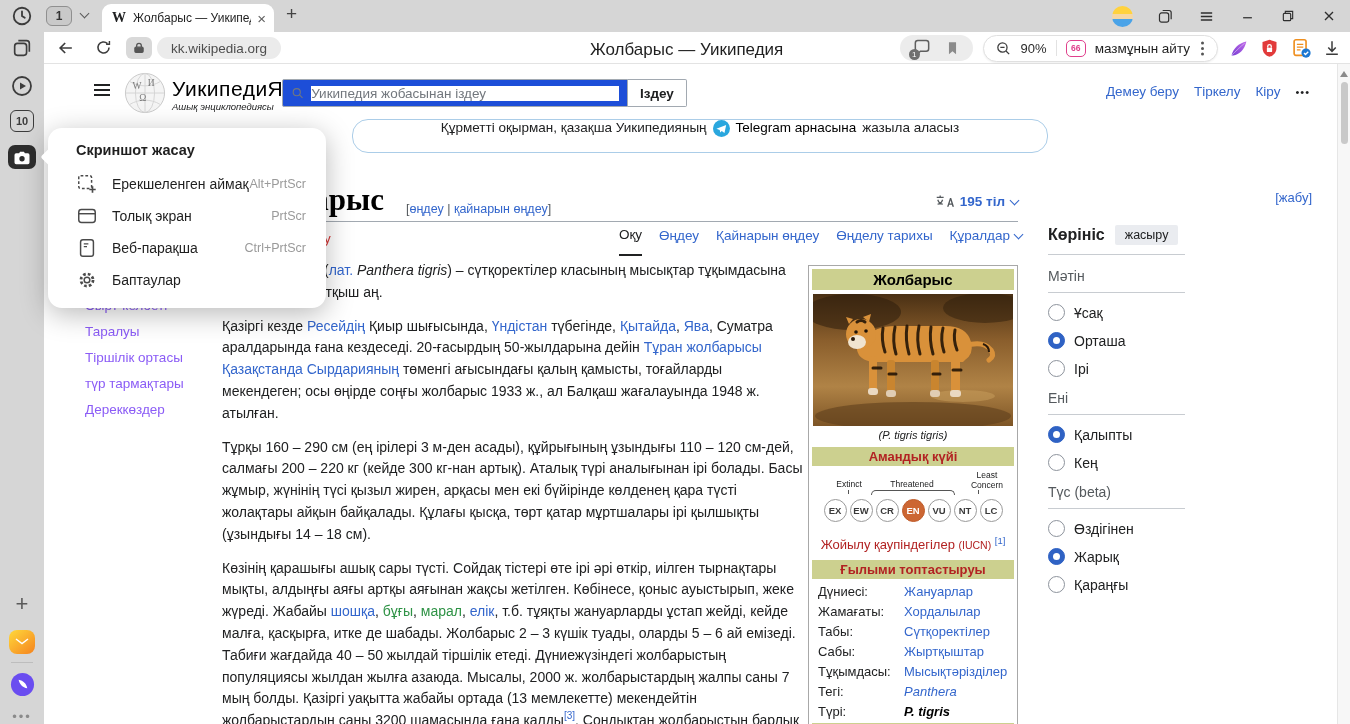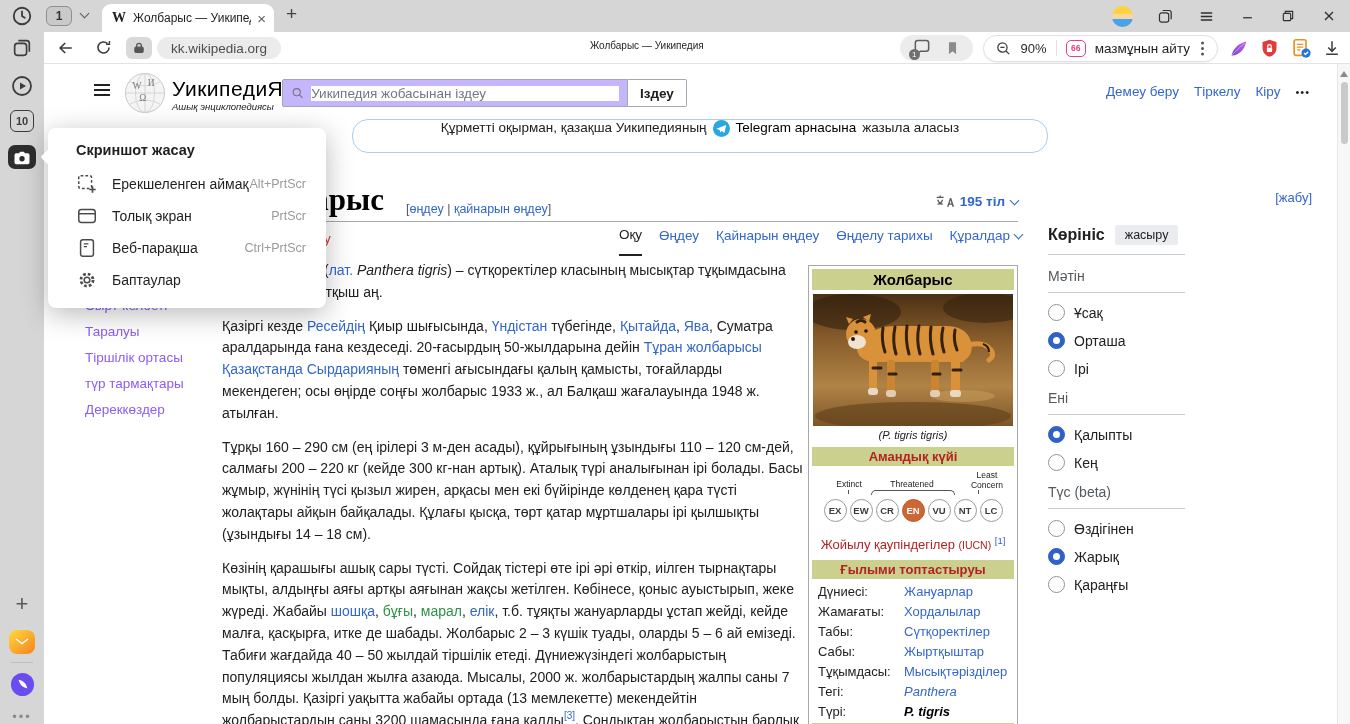--- a/index.html
+++ b/index.html
@@ -28,21 +28,21 @@
   .newtab{position:absolute;left:242px;top:3px;font-size:19px;color:#444}
   .winctl{position:absolute;right:12px;top:0;height:32px;display:flex;align-items:center;gap:23px}
   .winctl .wic{width:18px;height:18px;display:flex;align-items:center;justify-content:center;color:#2f2f2f}
   .avatar{width:21px;height:21px;border-radius:50%;background:linear-gradient(180deg,#ffd23e 0 36%,#f6d7a4 36% 62%,#4aa3e8 62% 100%)}
 
   .toolbar{position:absolute;left:44px;top:32px;right:0;height:32px;background:#fff;border-bottom:1px solid #e3e3e3;z-index:4}
   .tb-ic{position:absolute;top:6px;width:20px;height:20px;color:#3c3c3c}
   .urlbox{position:absolute;left:82px;top:5px;display:flex;align-items:center;gap:5px}
   .lockchip{width:26px;height:22px;background:#d9d9d9;border-radius:6px;display:flex;align-items:center;justify-content:center}
   .urlpill{height:22px;background:#ebebeb;border-radius:12px;display:flex;align-items:center;padding:0 14px;font-size:13.5px;color:#4d4d4d}
-  .center-title{position:absolute;left:546px;top:8px;font-size:10px;color:#1f1f1f}
+  .center-title{position:absolute;left:546px;top:8px;font-size:17px;color:#1f1f1f}
   .tb-right{position:absolute;right:8px;top:3px;height:26px;display:flex;align-items:center;gap:10px}
   .graypill{height:26px;background:#ececec;border-radius:14px;display:flex;align-items:center;gap:12px;padding:0 12px}
   .whitepill{height:27px;background:#fff;border:1px solid #e0e0e0;border-radius:15px;display:flex;align-items:center;gap:9px;padding:0 11px;box-shadow:0 1px 2px rgba(0,0,0,.06)}
   .zoomtxt{font-size:13px;color:#2b2b2b}
   .pillsep{width:1px;height:16px;background:#e2e2e2}
   .quotebox{width:20px;height:17px;border:1.8px solid #e0408c;border-radius:5px;color:#e0408c;font-size:8.5px;font-weight:bold;display:flex;align-items:center;justify-content:center}
   .readtxt{font-size:13.5px;color:#1f1f1f}
   .vdots{width:3px;height:3px;background:#555;border-radius:50%;box-shadow:0 -5.5px 0 #555,0 5.5px 0 #555;margin:0 2px}
   .bubblewrap{position:relative;width:20px;height:20px}
   .badge1{position:absolute;left:-3px;bottom:-2px;width:11px;height:11px;background:#6f6f6f;border-radius:50%;color:#fff;font-size:8px;display:flex;align-items:center;justify-content:center}
@@ -53,21 +53,21 @@
   .up{width:0;height:0;border-left:4px solid transparent;border-right:4px solid transparent;border-bottom:6px solid #8a8a8a;margin:7px auto 5px}
   .thumb{width:7px;height:62px;background:#c9c9c9;border-radius:4px;margin:0 auto}
 
   .burger{position:absolute;left:50px;top:20px;width:16px;height:12px;border-top:2px solid #202122;border-bottom:2px solid #202122}
   .burger::after{content:"";display:block;margin-top:3px;border-top:2px solid #202122}
   .globe{position:absolute;left:80px;top:8px;width:42px;height:42px}
   .sitename{position:absolute;left:128px;top:13px;font-family:Liberation Sans, sans-serif}
   .sitename .nm{font-size:21px;letter-spacing:.5px;color:#000}
   .sitename .tg{font-size:9.5px;color:#202122;margin-top:0;font-style:italic}
   .searchwrap{position:absolute;left:238px;top:15px;display:flex}
-  .searchbox{width:346px;height:28px;border:1px solid #a2a9b1;border-radius:2px 0 0 2px;display:flex;align-items:center;padding:0 8px;gap:7px;background:#c4b5fd}
+  .searchbox{width:346px;height:28px;border:1px solid #a2a9b1;border-radius:2px 0 0 2px;display:flex;align-items:center;padding:0 8px;gap:7px;background:#1d4ed8}
   .searchbox input{border:none;outline:none;font-size:13.5px;color:#202122;width:100%;font-family:inherit}
   .searchbox input::placeholder{color:#72777d}
   .searchbtn{height:28px;border:1px solid #a2a9b1;border-left:none;border-radius:0 2px 2px 0;background:#fff;font-size:13.5px;font-weight:bold;color:#202122;padding:0 12px;font-family:inherit}
   .headlinks{position:absolute;right:27px;top:20px;display:flex;gap:15px;align-items:center;font-size:13.5px}
   .headlinks .hl{color:#36c}
   .headlinks .more{color:#202122;font-size:11px;letter-spacing:1px}
 
   .banner{position:absolute;left:308px;top:55px;width:696px;height:34px;border:1px solid #abcde8;border-radius:16px;display:flex;align-items:flex-start;justify-content:center;gap:6px;font-size:13.5px;color:#202122;background:#fff}
   .blink{color:#000000}
   .banner-close{position:absolute;right:25px;top:126px;font-size:13px;color:#36c}
@@ -128,21 +128,21 @@
   .app-head{display:flex;align-items:center;gap:10px;padding-bottom:9px;border-bottom:1px solid #c8ccd1}
   .app-title{font-size:16px;font-weight:bold;color:#202122}
   .app-hide{background:#eaecf0;border:none;border-radius:2px;font-size:12.5px;color:#202122;padding:3px 10px;font-family:inherit}
   .app-sec-label{color:#54595d;margin-top:13px;padding-bottom:8px;border-bottom:1px solid #c8ccd1}
   .radio-row{display:flex;align-items:center;gap:9px;margin:11px 0;color:#202122}
   .radio{width:17px;height:17px;border:1.6px solid #8d939c;border-radius:50%;background:#fff;flex:none;position:relative}
   .radio.on{border-color:#2f62c4;background:#2f62c4}
   .radio.on::after{content:"";position:absolute;left:50%;top:50%;width:7px;height:7px;margin:-3.5px 0 0 -3.5px;background:#fff;border-radius:50%}
 
   
-  .shotmenu{position:absolute;left:48px;top:128px;width:278px;background:#fff;border-radius:8px;box-shadow:0 6px 28px rgba(0,0,0,.28);z-index:50;padding:12px 14px 12px}
+  .shotmenu{position:absolute;left:48px;top:128px;width:278px;background:#fff;border-radius:14px;box-shadow:0 6px 28px rgba(0,0,0,.28);z-index:50;padding:12px 14px 12px}
   .shotmenu::before{content:"";position:absolute;left:-5px;top:23px;width:12px;height:12px;background:#fff;transform:rotate(45deg);border-radius:2px}
   .sm-title{font-size:14.5px;font-weight:600;color:#1f1f1f;margin:2px 0 10px 14px}
   .sm-item{display:flex;align-items:center;height:32px;padding:0 6px 0 14px;border-radius:8px}
   .sm-ic{width:22px;height:22px;margin-right:14px;color:#4a4a4a;flex:none}
   .sm-label{font-size:14px;color:#1f1f1f;flex:1}
   .sm-short{font-size:12.5px;color:#9a9a9a}
 </style>
 </head>
 <body>
 

